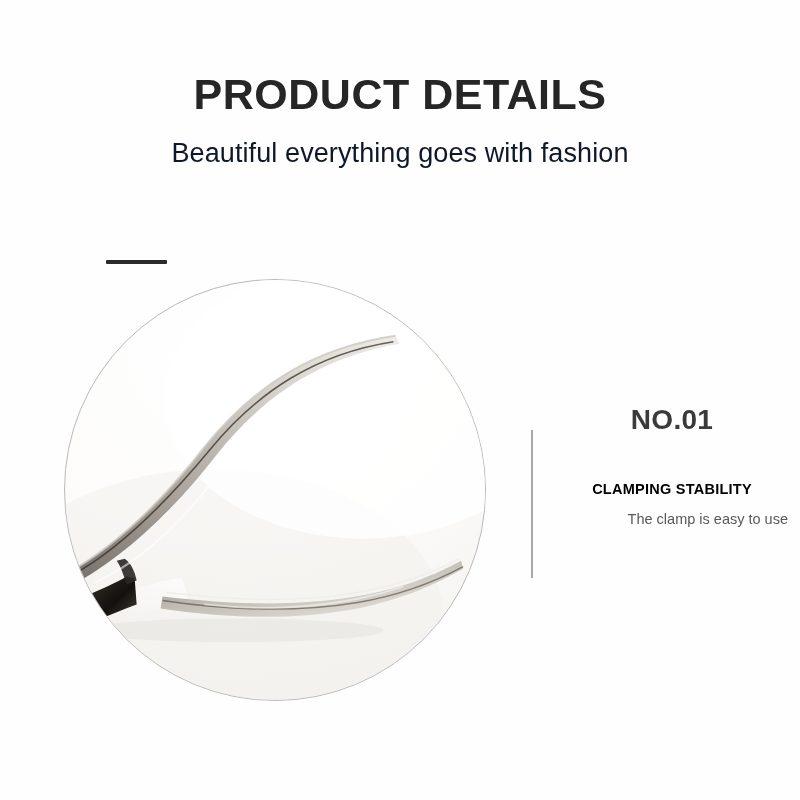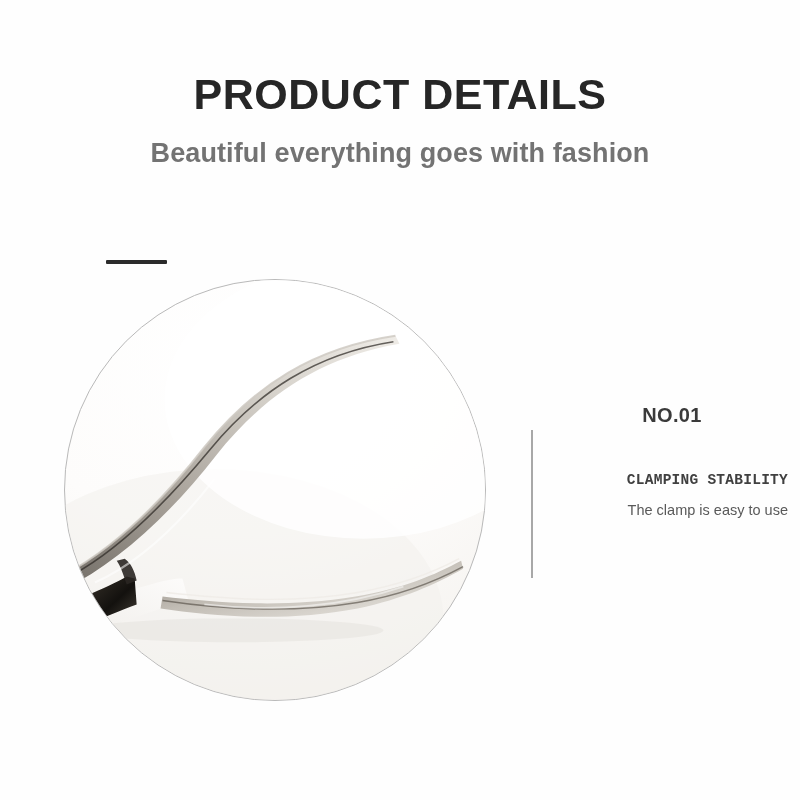--- a/index.html
+++ b/index.html
@@ -35,22 +35,22 @@
     font-weight: bold;
     letter-spacing: 0.5px;
     color: #262626;
     line-height: 1.06;
     margin: 0;
     white-space: nowrap;
   }
   .page-subtitle {
     font-family: "Liberation Sans", sans-serif;
     font-size: 27px;
-    font-weight: bold;
-    color: #737373;
+    font-weight: normal;
+    color: #0f172a;
     letter-spacing: 0.1px;
     margin: 0;
     padding-top: 20px;
     white-space: nowrap;
   }
 
   
   .accent-dash {
     position: absolute;
     left: 106px;
@@ -96,34 +96,34 @@
 
   
   .detail-block {
     position: absolute;
     left: 556px;
     top: 404px;
     width: 232px;
   }
   .detail-number {
     font-family: "Liberation Sans", sans-serif;
-    font-size: 20px;
+    font-size: 28px;
     font-weight: bold;
     letter-spacing: 0.3px;
     color: #3a3a3a;
     text-align: center;
     margin: 0;
   }
   .detail-heading {
-    font-family: Liberation Mono, monospace;
+    font-family: Liberation Sans, sans-serif;
     font-size: 14.5px;
     font-weight: bold;
     letter-spacing: 0.25px;
-    color: #404040;
-    text-align: right;
+    color: #000000;
+    text-align: center;
     margin: 0;
     padding-top: 45px;
   }
   .detail-caption {
     font-family: "Liberation Sans", sans-serif;
     font-size: 14.5px;
     font-weight: normal;
     color: #595959;
     text-align: right;
     margin: 0;

